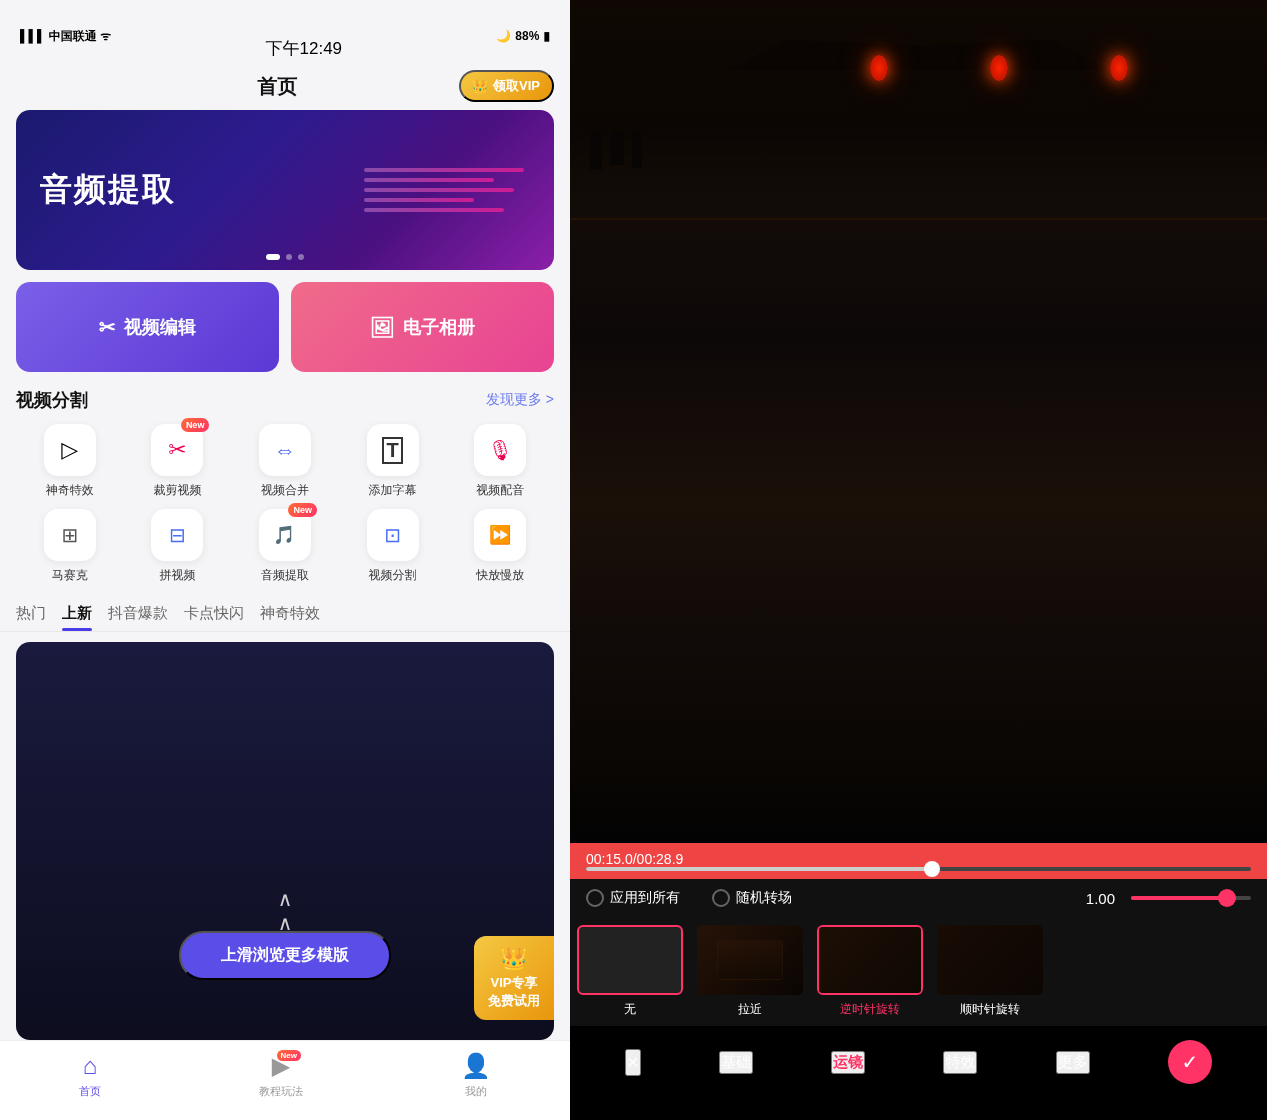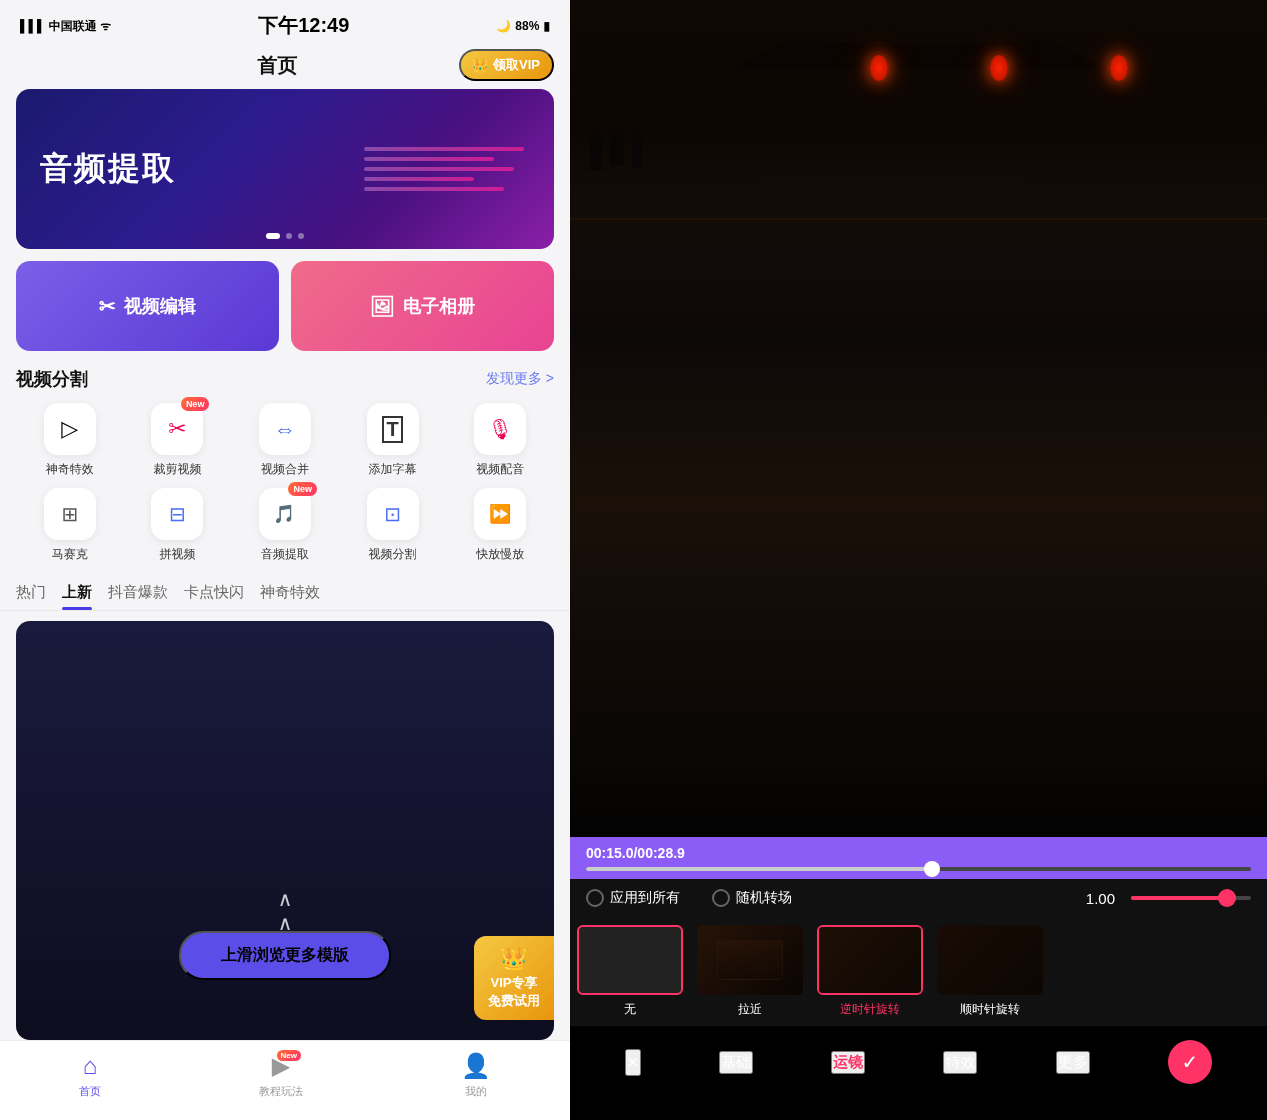--- a/index.html
+++ b/index.html
@@ -28,21 +28,21 @@
       display: flex;
       justify-content: space-between;
       align-items: center;
       padding: 12px 20px 6px;
       background: #f5f5f7;
       font-size: 13px;
       color: #000;
       font-weight: 600;
     }
     .status-left { font-size: 12px; }
-    .status-center { font-size: 20px; font-weight: 700; }
+    .status-center { font-size: 17px; font-weight: 400; margin-top: 25px; }
     .status-right { font-size: 12px; display: flex; align-items: center; gap: 4px; }
 
     
     .header {
       display: flex;
       justify-content: space-between;
       align-items: center;
       padding: 4px 16px 8px;
       background: #f5f5f7;
     }
@@ -224,21 +224,21 @@
       overflow: hidden;
       background: #1a1a2e;
       min-height: 100px;
     }
     .browse-btn {
       position: absolute;
       bottom: 60px;
       left: 50%;
       transform: translateX(-50%);
       background: #5b4de8;
-      color: #000000;
+      color: #ffffff;
       font-size: 16px;
       font-weight: 600;
       padding: 12px 40px;
       border-radius: 24px;
       white-space: nowrap;
     }
     .up-arrow {
       position: absolute;
       bottom: 105px;
       left: 50%;
@@ -315,26 +315,24 @@
     .video-bg {
       width: 100%;
       height: 100%;
       background: 
         radial-gradient(ellipse at 50% 30%, #2a1a0a 0%, #0d0808 50%, #000 100%);
       position: relative;
     }
 
     
     .timestamp-bar {
-      background: #8b5cf6;
+      background: #ef4444;
       padding: 8px 16px;
       display: flex;
       flex-direction: column;
-      gap: 6px;
-      font-weight: bold;
     }
     .timestamp-text {
       color: #fff;
       font-size: 14px;
     }
     .progress-bar-wrap {
       width: 100%;
       height: 4px;
       background: #444;
       border-radius: 2px;

